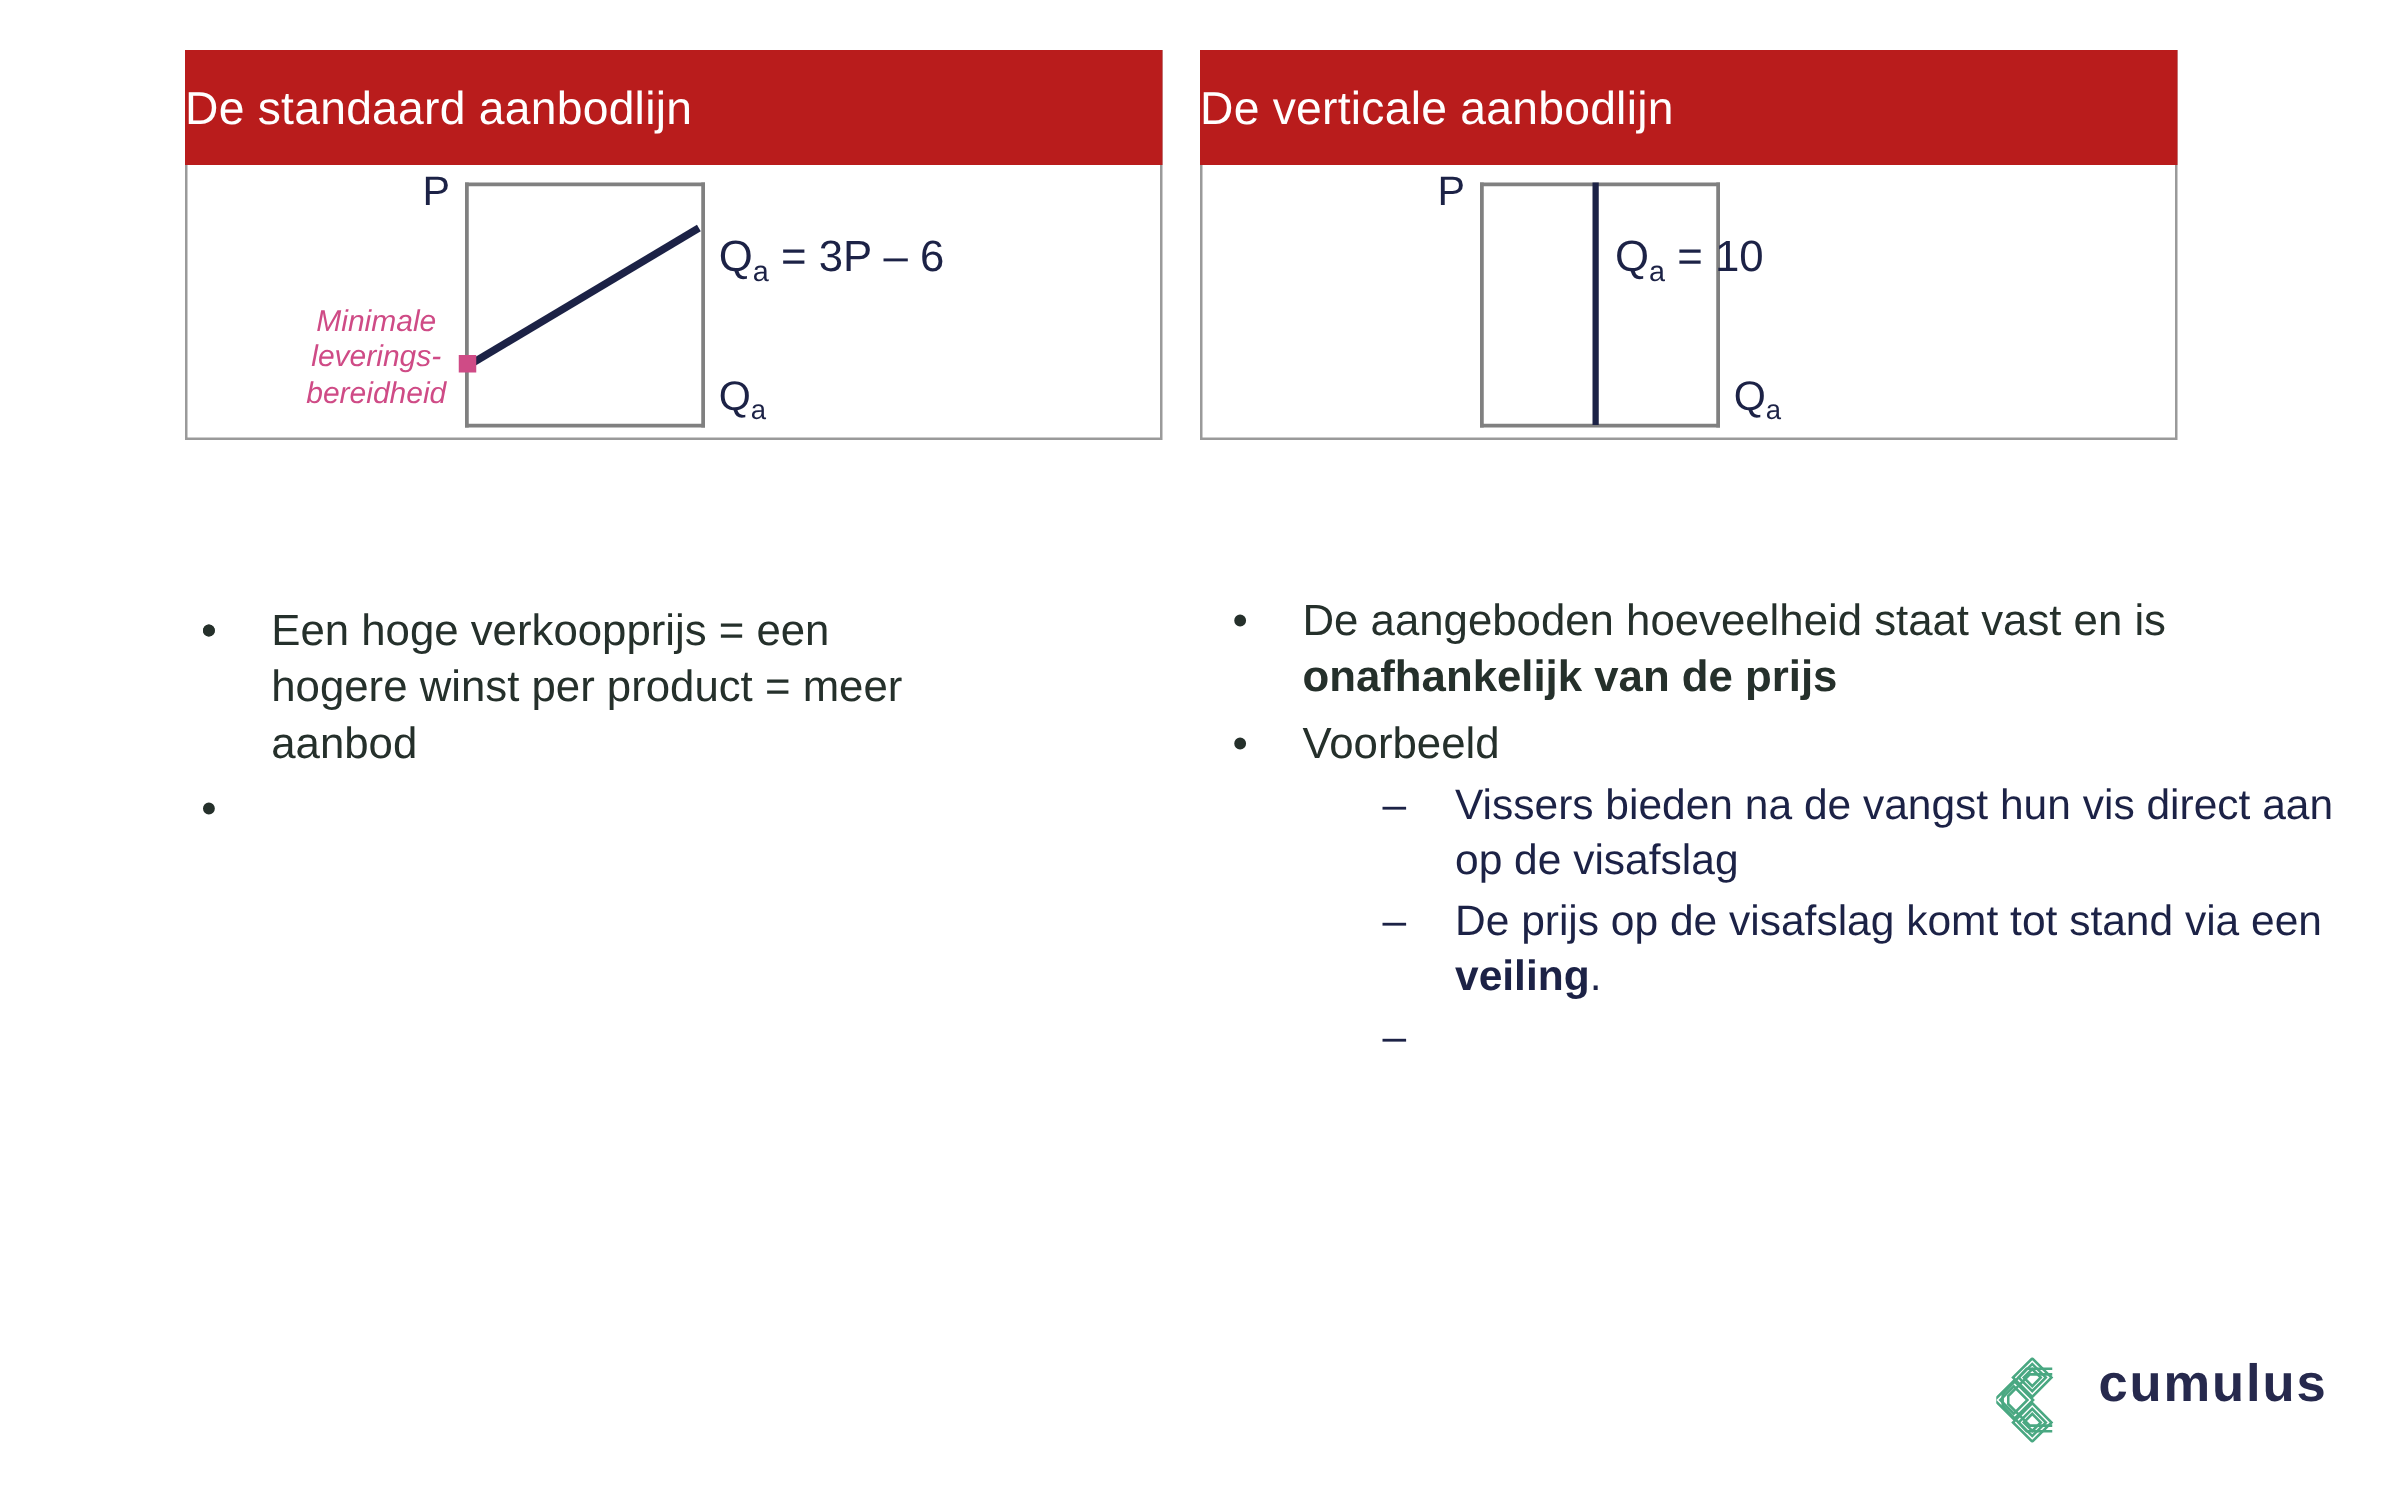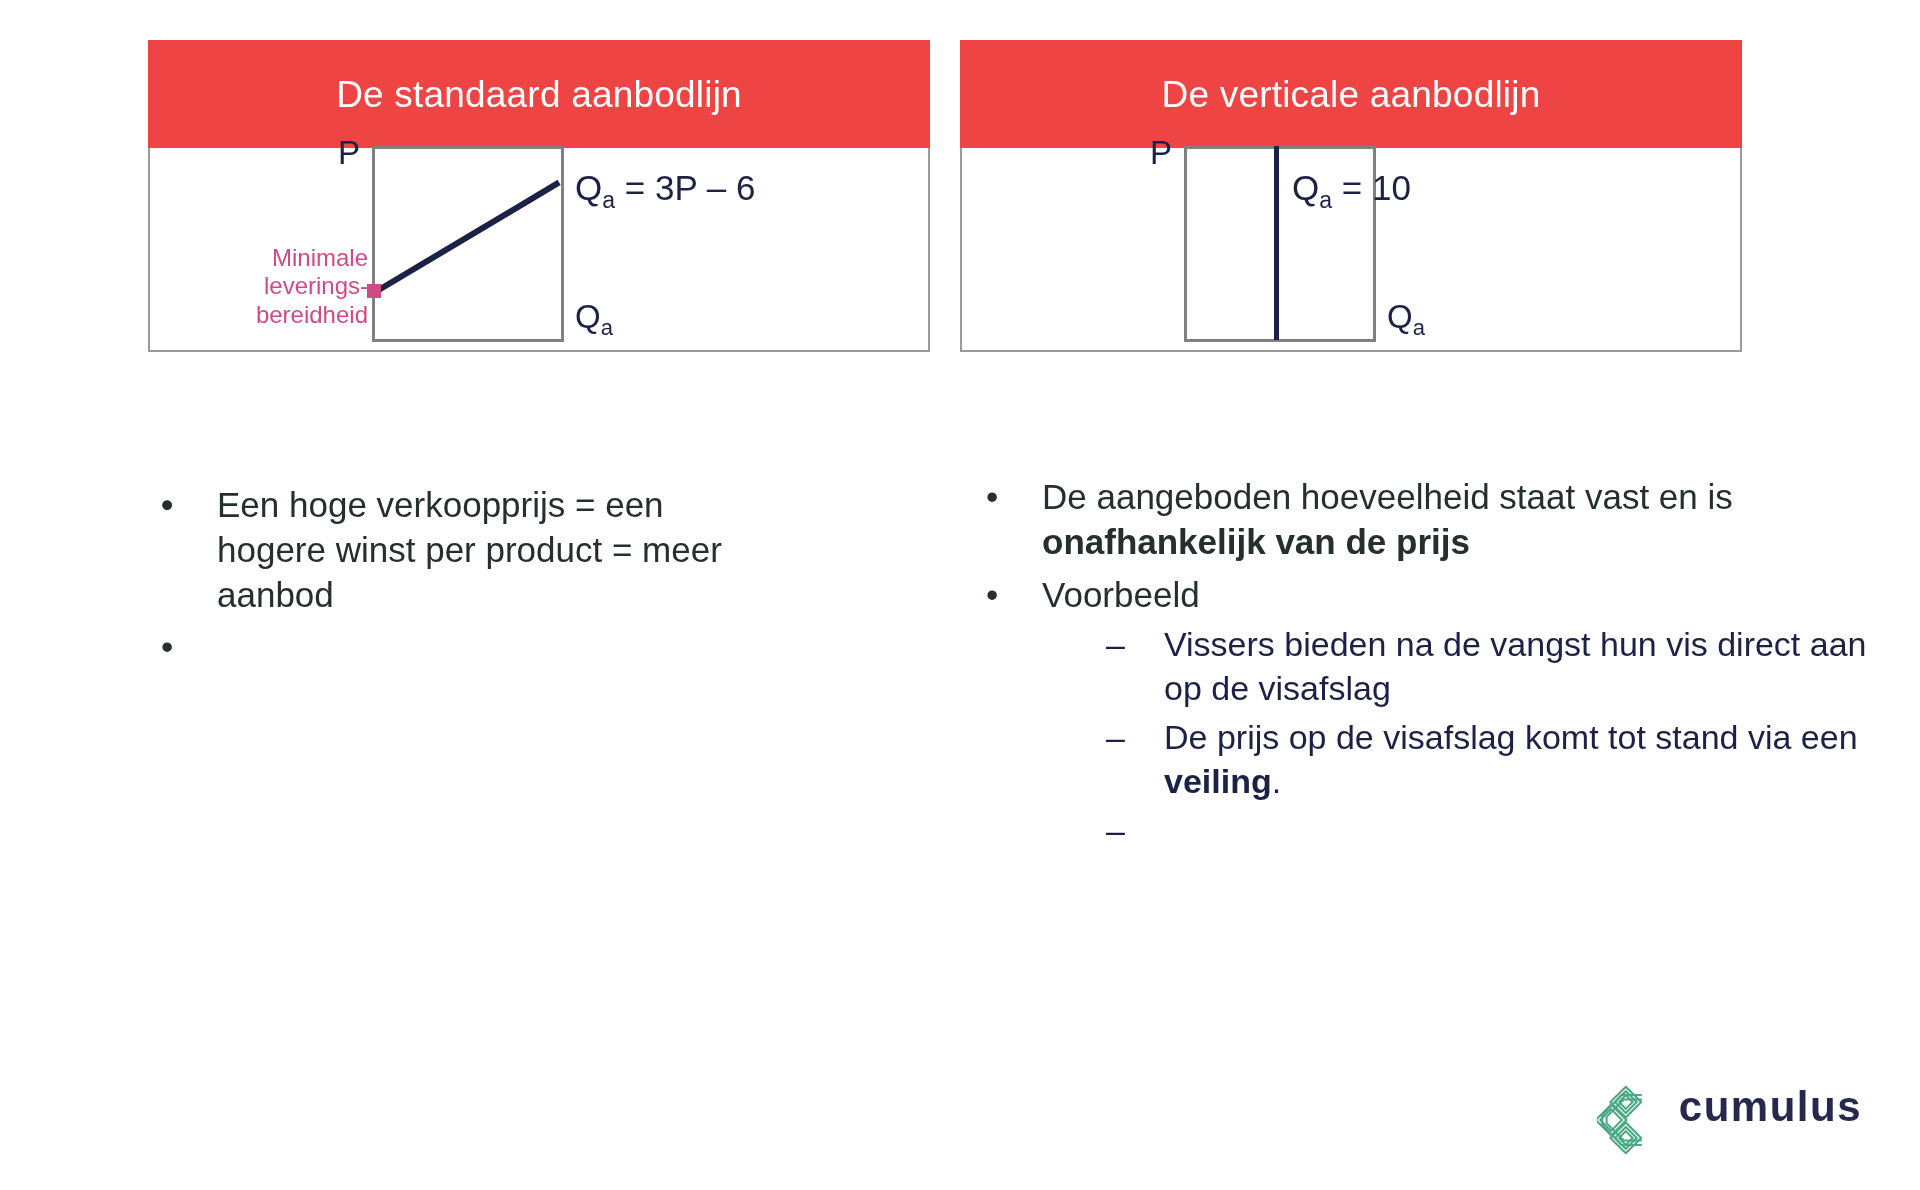--- a/index.html
+++ b/index.html
@@ -50,25 +50,24 @@
     box-sizing: border-box;
   }
   .col-left  .figure-card { left: 148px; }
   .col-right .figure-card { left: 0; padding-left: 29px; }
 
   .figure-header {
     position: absolute;
     left: -2px;
     top: -2px;
     width: 782px;
-    height: 108px;
-    background: #ef4444;
+    height: 92px;
+    background: #b91c1c;
     display: flex;
     align-items: center;
-    justify-content: center;
     box-sizing: border-box;
   }
   .figure-header-title {
     color: #ffffff;
     font-size: 37px;
     font-weight: 400;
     letter-spacing: .2px;
     line-height: 1;
     white-space: nowrap;
   }
@@ -127,30 +126,32 @@
     width: 14px;
     height: 14px;
     background: #cf4b86;
   }
 
   .pink-note {
     position: absolute;
     color: #cf4b86;
     font-size: 24px;
     line-height: 1.18;
-    text-align: right;
+    text-align: center;
     white-space: pre-line;
+    font-style: italic;
   }
 
   .eq-label {
     position: absolute;
     color: #1c2246;
     font-size: 35px;
     line-height: 1;
     white-space: nowrap;
+    margin-top: 18px;
   }
   .eq-label sub {
     font-size: 23px;
     vertical-align: baseline;
     position: relative;
     top: 8px;
   }
 
   
   .bullets {

